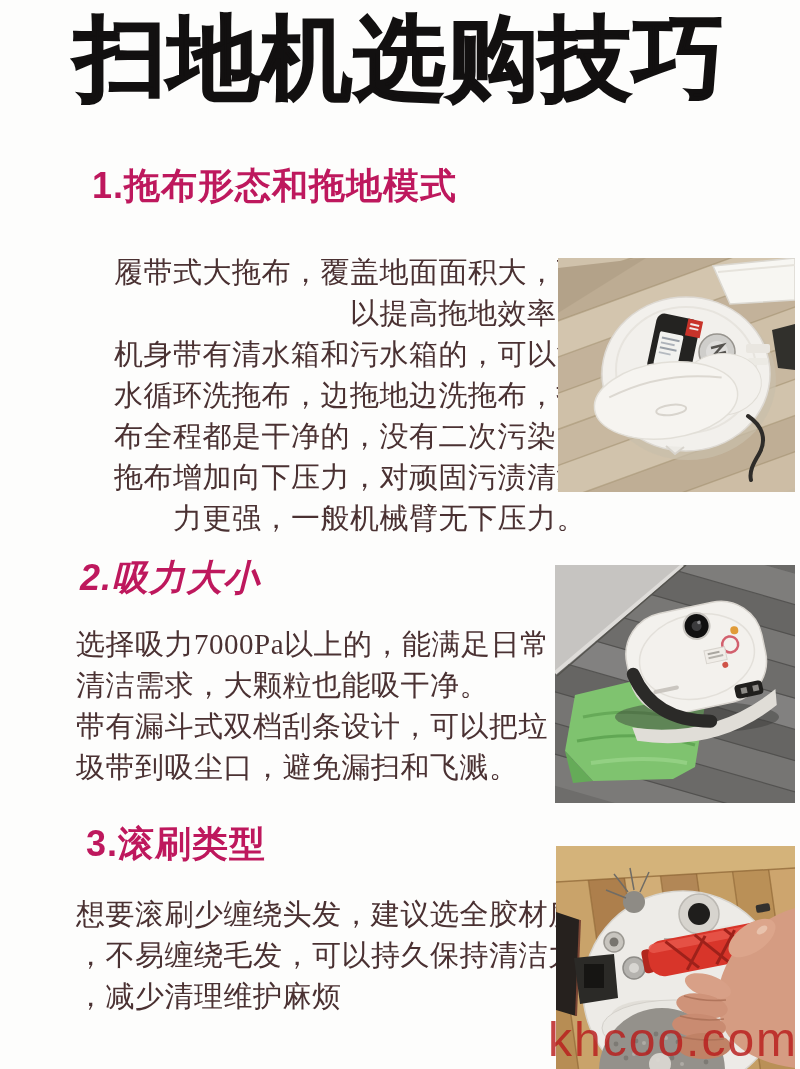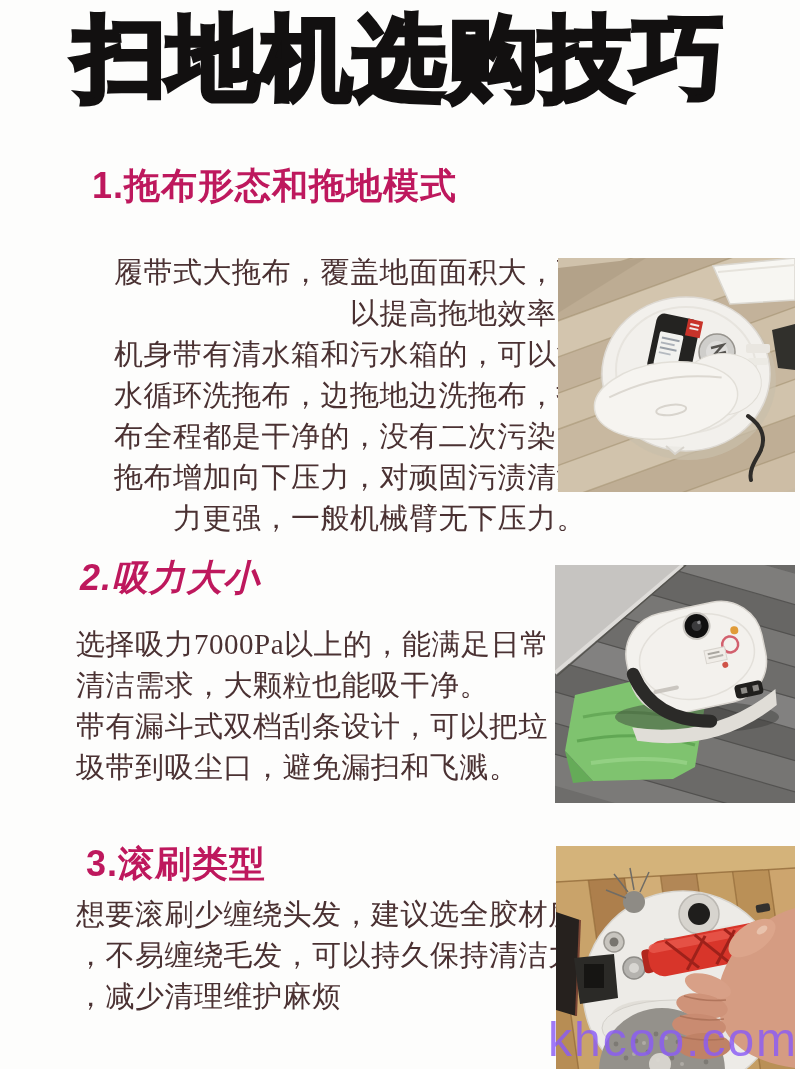--- a/index.html
+++ b/index.html
@@ -3,39 +3,39 @@
 <meta charset="utf-8">
 <style>
   html,body{margin:0;padding:0;}
   body{
     width:800px;height:1069px;position:relative;overflow:hidden;
     background:#fdfdfc;
     font-family:"Liberation Sans","DejaVu Sans",sans-serif;
   }
   .poster-title{
     position:absolute;left:0;top:4px;width:800px;text-align:center;
-    font-size:92px;line-height:1.18;font-weight:700;color:#121010;
+    font-size:92px;line-height:1.18;font-weight:400;color:#121010;
     -webkit-text-stroke:4.5px #121010;letter-spacing:1px;
   }
   .sec-heading{
     position:absolute;font-size:36px;font-weight:700;color:#be185d;
     letter-spacing:1px;white-space:nowrap;
   }
   .sec-body{
     position:absolute;font-size:29px;line-height:41px;color:#4a3132;
     white-space:pre-line;letter-spacing:.5px;
   }
   .photo{position:absolute;display:block;}
   .watermark{
     position:absolute;left:548px;top:1012px;z-index:5;
-    font-size:48px;color:#8b5cf6;opacity:.82;letter-spacing:2px;
+    font-size:48px;color:#b91c1c;opacity:.82;letter-spacing:2px;
   }
   #h1{left:92px;top:162px;}
   #h2{left:80px;top:554px;font-style:italic;}
-  #h3{left:86px;top:840px;}
+  #h3{left:86px;top:820px;}
   #b1{left:86px;top:252px;width:500px;text-align:right;}
   #b2{left:76px;top:624px;width:520px;font-family:Liberation Serif, serif;}
   #b3{left:76px;top:894px;width:540px;}
   #img1{left:558px;top:258px;}
   #img2{left:555px;top:565px;}
   #img3{left:556px;top:846px;}
 </style>
 </head>
 <body>
 

